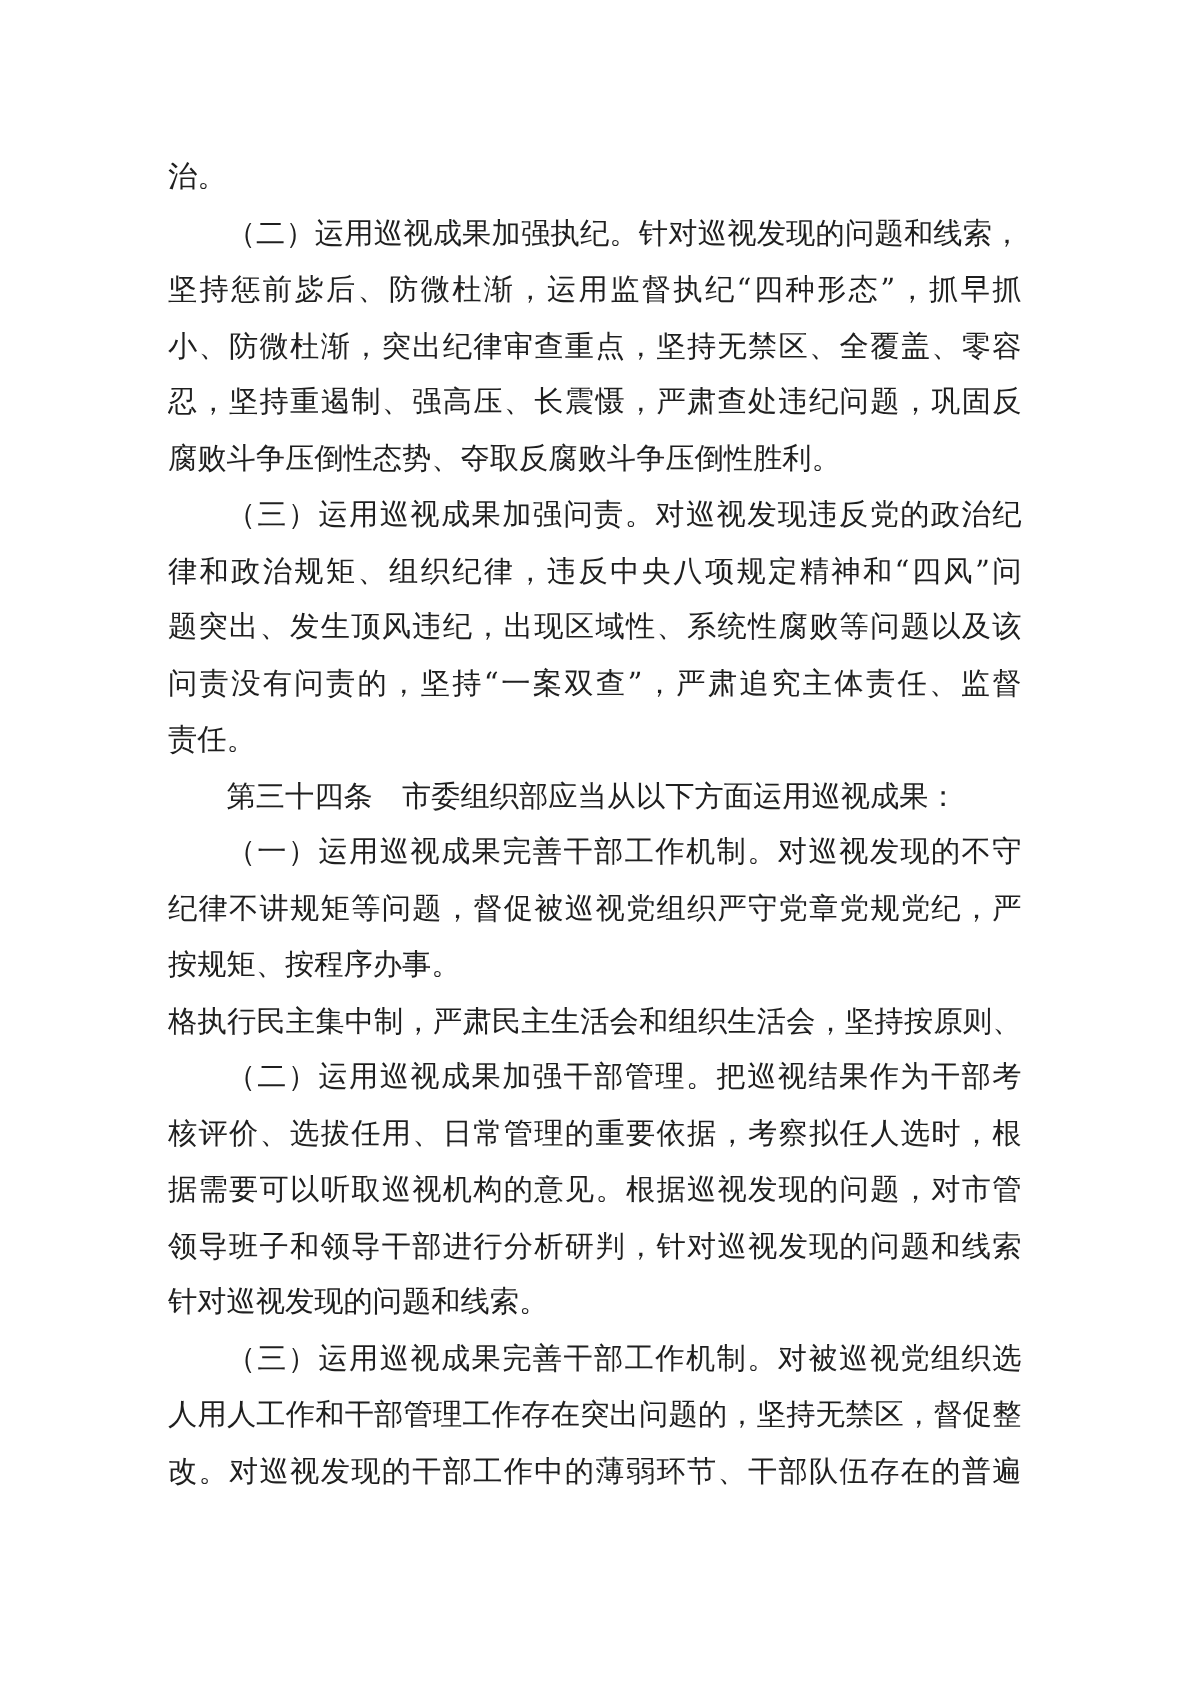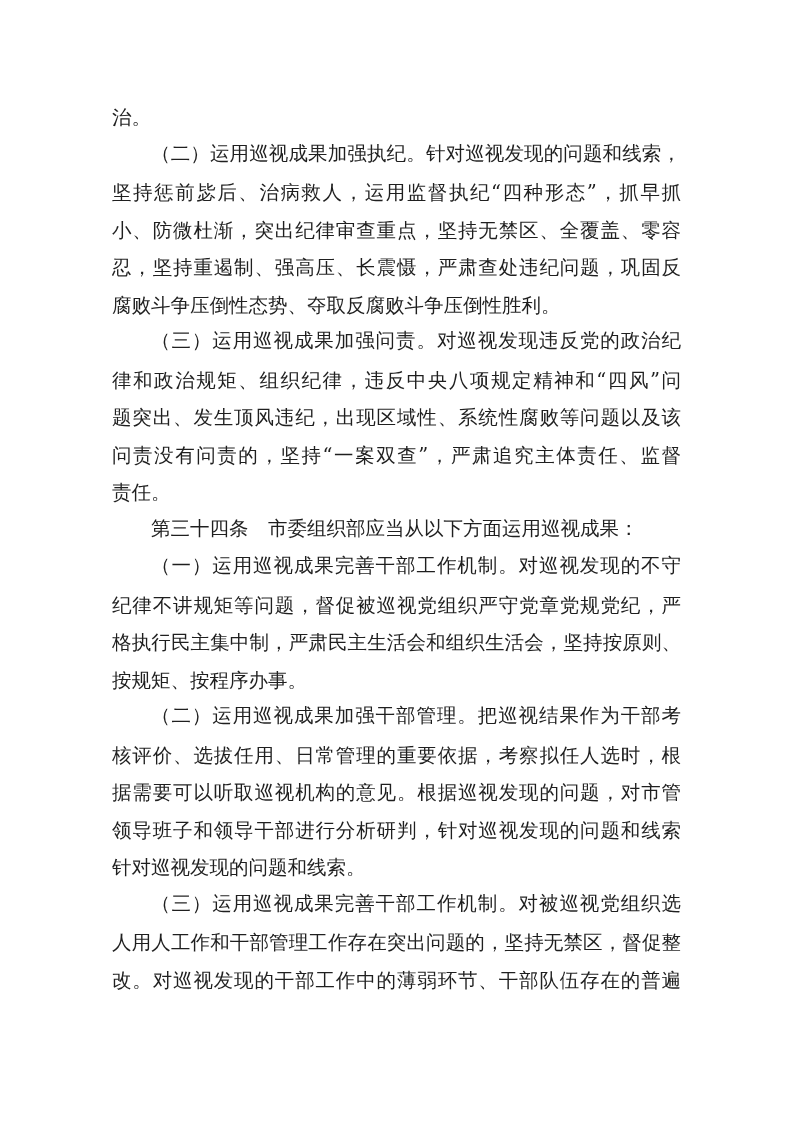--- a/index.html
+++ b/index.html
@@ -34,53 +34,52 @@
     text-align-last: left;
     white-space: normal;
     overflow: hidden;
     height: 37.5px;
   }
   .line.fill {
     text-align-last: justify;
   }
   .line.indent {
     padding-left: 39px;
-    font-family: Liberation Mono, monospace;
   }
 </style>
 </head>
 <body>
 
 <div class="page">
   <div class="text-block">
       <div class="paragraph">
         <div class="line">治。</div>
       </div>
       <div class="paragraph">
         <div class="line indent fill">（二）运用巡视成果加强执纪。针对巡视发现的问题和线索，</div>
-        <div class="line fill">坚持惩前毖后、治病救人，运用监督执纪“四种形态”，抓早抓</div>
+        <div class="line fill">坚持惩前毖后、防微杜渐，运用监督执纪“四种形态”，抓早抓</div>
         <div class="line fill">小、防微杜渐，突出纪律审查重点，坚持无禁区、全覆盖、零容</div>
         <div class="line fill">忍，坚持重遏制、强高压、长震慑，严肃查处违纪问题，巩固反</div>
         <div class="line">腐败斗争压倒性态势、夺取反腐败斗争压倒性胜利。</div>
       </div>
       <div class="paragraph">
         <div class="line indent fill">（三）运用巡视成果加强问责。对巡视发现违反党的政治纪</div>
         <div class="line fill">律和政治规矩、组织纪律，违反中央八项规定精神和“四风”问</div>
         <div class="line fill">题突出、发生顶风违纪，出现区域性、系统性腐败等问题以及该</div>
         <div class="line fill">问责没有问责的，坚持“一案双查”，严肃追究主体责任、监督</div>
         <div class="line">责任。</div>
       </div>
       <div class="paragraph">
         <div class="line indent">第三十四条　市委组织部应当从以下方面运用巡视成果：</div>
       </div>
       <div class="paragraph">
         <div class="line indent fill">（一）运用巡视成果完善干部工作机制。对巡视发现的不守</div>
         <div class="line fill">纪律不讲规矩等问题，督促被巡视党组织严守党章党规党纪，严</div>
+        <div class="line">按规矩、按程序办事。</div>
         <div class="line fill">格执行民主集中制，严肃民主生活会和组织生活会，坚持按原则、</div>
-        <div class="line">按规矩、按程序办事。</div>
       </div>
       <div class="paragraph">
         <div class="line indent fill">（二）运用巡视成果加强干部管理。把巡视结果作为干部考</div>
         <div class="line fill">核评价、选拔任用、日常管理的重要依据，考察拟任人选时，根</div>
         <div class="line fill">据需要可以听取巡视机构的意见。根据巡视发现的问题，对市管</div>
         <div class="line fill">领导班子和领导干部进行分析研判，针对巡视发现的问题和线索</div>
         <div class="line">针对巡视发现的问题和线索。</div>
       </div>
       <div class="paragraph">
         <div class="line indent fill">（三）运用巡视成果完善干部工作机制。对被巡视党组织选</div>

